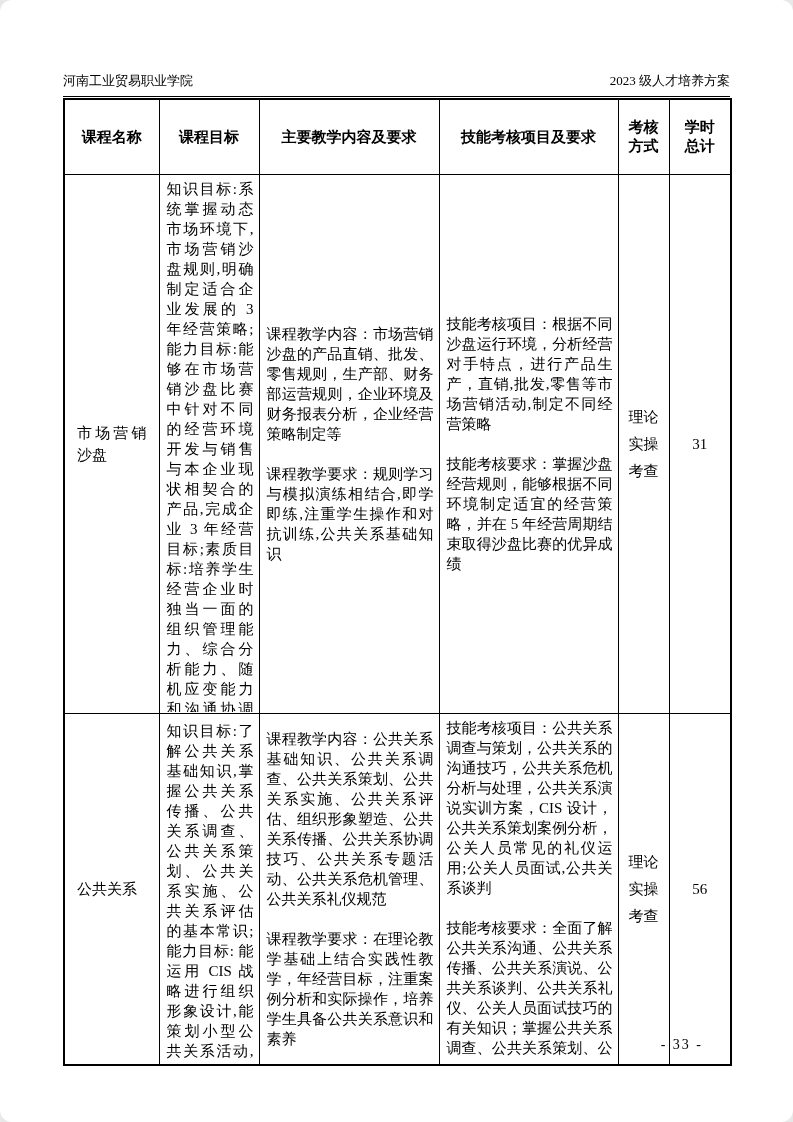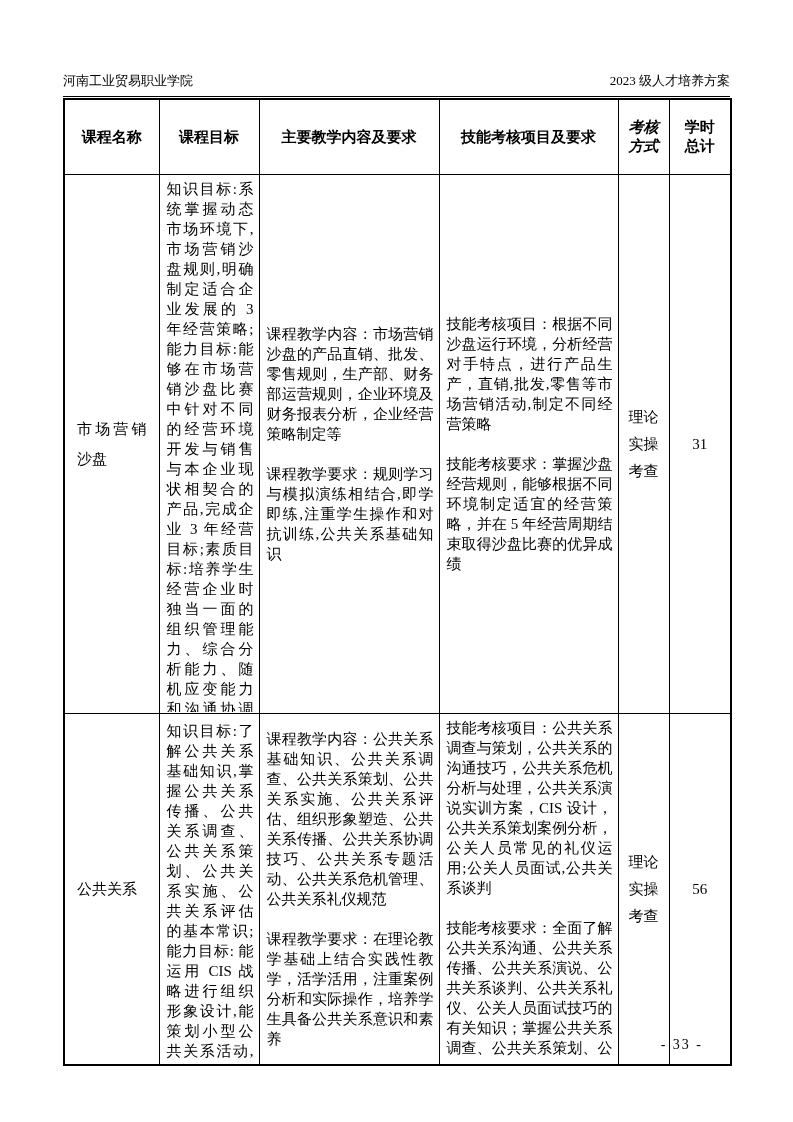--- a/index.html
+++ b/index.html
@@ -4,20 +4,21 @@
 <style>
   html,body{margin:0;padding:0;background:#e8e8e8;}
   .page{
     position:relative;
     width:793px;height:1122px;
     margin:0 auto;
     background:#ffffff;
     font-family:"Liberation Serif","DejaVu Serif",serif;
     color:#000;
     overflow:hidden;
+    border-radius:12px;
   }
   .doc-header{
     position:absolute;left:63px;top:72px;width:667px;
     display:flex;justify-content:space-between;align-items:flex-end;
     font-size:13px;
     border-bottom:1px solid #000;
     padding-bottom:6px;
   }
   .course-table{
     position:absolute;left:63px;top:98px;width:667px;
@@ -30,32 +31,32 @@
     padding:0;
     vertical-align:middle;
   }
   .course-table th{
     font-weight:bold;
     text-align:center;
     height:42px;
     line-height:19px;
     padding:15px 4px;
   }
-  .course-table th.th-method{padding:16px 9px;font-style:italic;}
+  .course-table th.th-method{padding:16px 9px;}
   .course-table th.th-hours{padding:3px 14px;}
   .row1 td{height:538px;}
   .row2 td{height:350px;}
   .cell .clip{overflow:hidden;}
   .row1 .clip{max-height:536px;}
   .row2 .clip{max-height:342px;}
   .name-cell{text-align:left;}
   .name-text{
     text-align:justify;
     padding:0 12px;
-    line-height:30px;
+    line-height:22px;
   }
   .obj-cell{vertical-align:top;}
   .obj-cell .para{
     text-align:justify;
     line-height:20px;
     padding:3px 5px 0 7px;
   }
   .content-cell .para,.skills-cell .para{
     text-align:justify;
     line-height:20px;
@@ -136,21 +137,21 @@
           <div class="name-text">公共关系</div>
         </td>
         <td class="cell obj-cell">
           <div class="clip">
             <div class="para">知识目标:了解公共关系基础知识,掌握公共关系传播、公共关系调查、公共关系策划、公共关系实施、公共关系评估的基本常识; 能力目标: 能运用 CIS 战略进行组织形象设计,能策划小型公共关系活动,能制</div>
           </div>
         </td>
         <td class="cell content-cell">
           <div class="clip">
             <div class="para">课程教学内容：公共关系基础知识、公共关系调查、公共关系策划、公共关系实施、公共关系评估、组织形象塑造、公共关系传播、公共关系协调技巧、公共关系专题活动、公共关系危机管理、公共关系礼仪规范</div>
-            <div class="para gap">课程教学要求：在理论教学基础上结合实践性教学，活学活用，注重案例分析和实际操作，培养学生具备公共关系意识和素养</div>
+            <div class="para gap">课程教学要求：在理论教学基础上结合实践性教学，年经营目标，注重案例分析和实际操作，培养学生具备公共关系意识和素养</div>
           </div>
         </td>
         <td class="cell skills-cell">
           <div class="clip">
             <div class="para">技能考核项目：公共关系调查与策划，公共关系的沟通技巧，公共关系危机分析与处理，公共关系演说实训方案，CIS 设计，公共关系策划案例分析，公关人员常见的礼仪运用;公关人员面试,公共关系谈判</div>
             <div class="para gap">技能考核要求：全面了解公共关系沟通、公共关系传播、公共关系演说、公共关系谈判、公共关系礼仪、公关人员面试技巧的有关知识；掌握公共关系调查、公共关系策划、公共关系实施、公共关系评估的方法和技能；重</div>
           </div>
         </td>
         <td class="cell method-cell">理论
 实操

